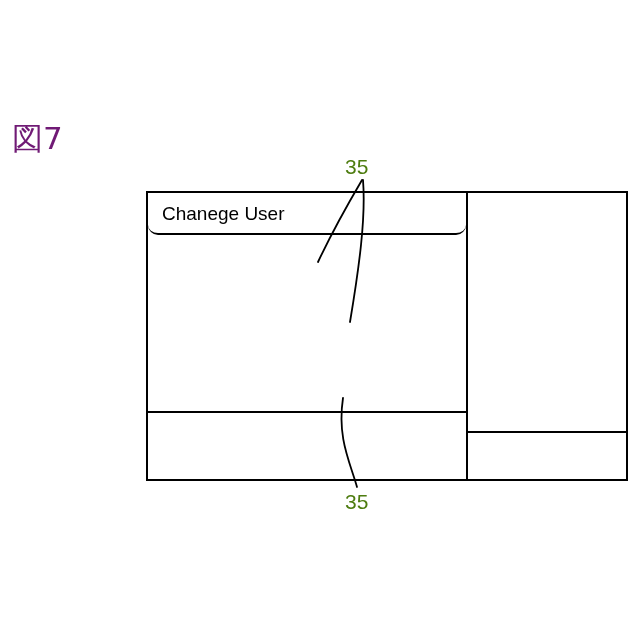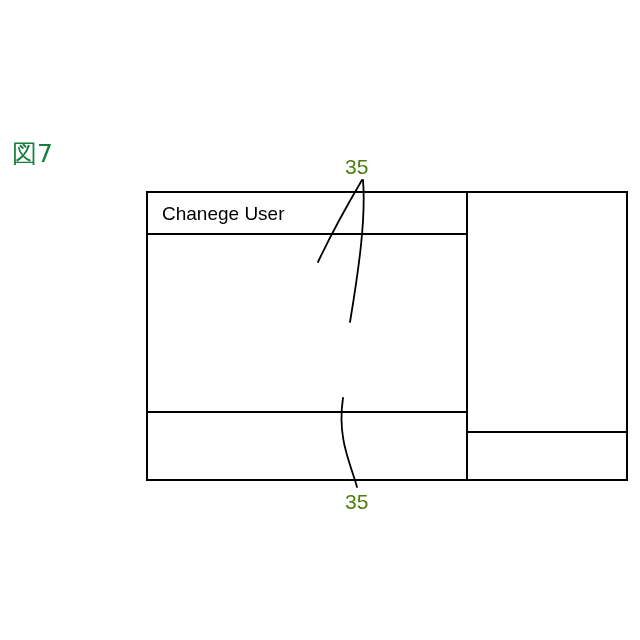--- a/index.html
+++ b/index.html
@@ -16,27 +16,26 @@
     font-family: "Liberation Sans", "DejaVu Sans", sans-serif;
     color: #000000;
     -webkit-font-smoothing: antialiased;
   }
 
   
   #figure-label {
     position: absolute;
     left: 12px;
     top: 124px;
-    font-size: 25px;
+    font-size: 31px;
     line-height: 28px;
     letter-spacing: 0px;
-    color: #15803d;
+    color: #701a75;
     white-space: nowrap;
     font-family: "DejaVu Sans", "Liberation Sans", sans-serif;
-    margin-top: 16px;
   }
 
   
   #window-frame {
     position: absolute;
     left: 146px;
     top: 191px;
     width: 482px;
     height: 290px;
     box-sizing: border-box;
@@ -65,20 +64,21 @@
 
   #title-bar {
     position: absolute;
     left: 0;
     top: 0;
     width: 318px;
     height: 42px;
     box-sizing: border-box;
     border-bottom: 2px solid #000000;
     background: #ffffff;
+    border-radius: 10px;
   }
   #title-bar-label {
     position: absolute;
     left: 14px;
     top: 9px;
     font-size: 19px;
     line-height: 24px;
     white-space: nowrap;
   }
 

